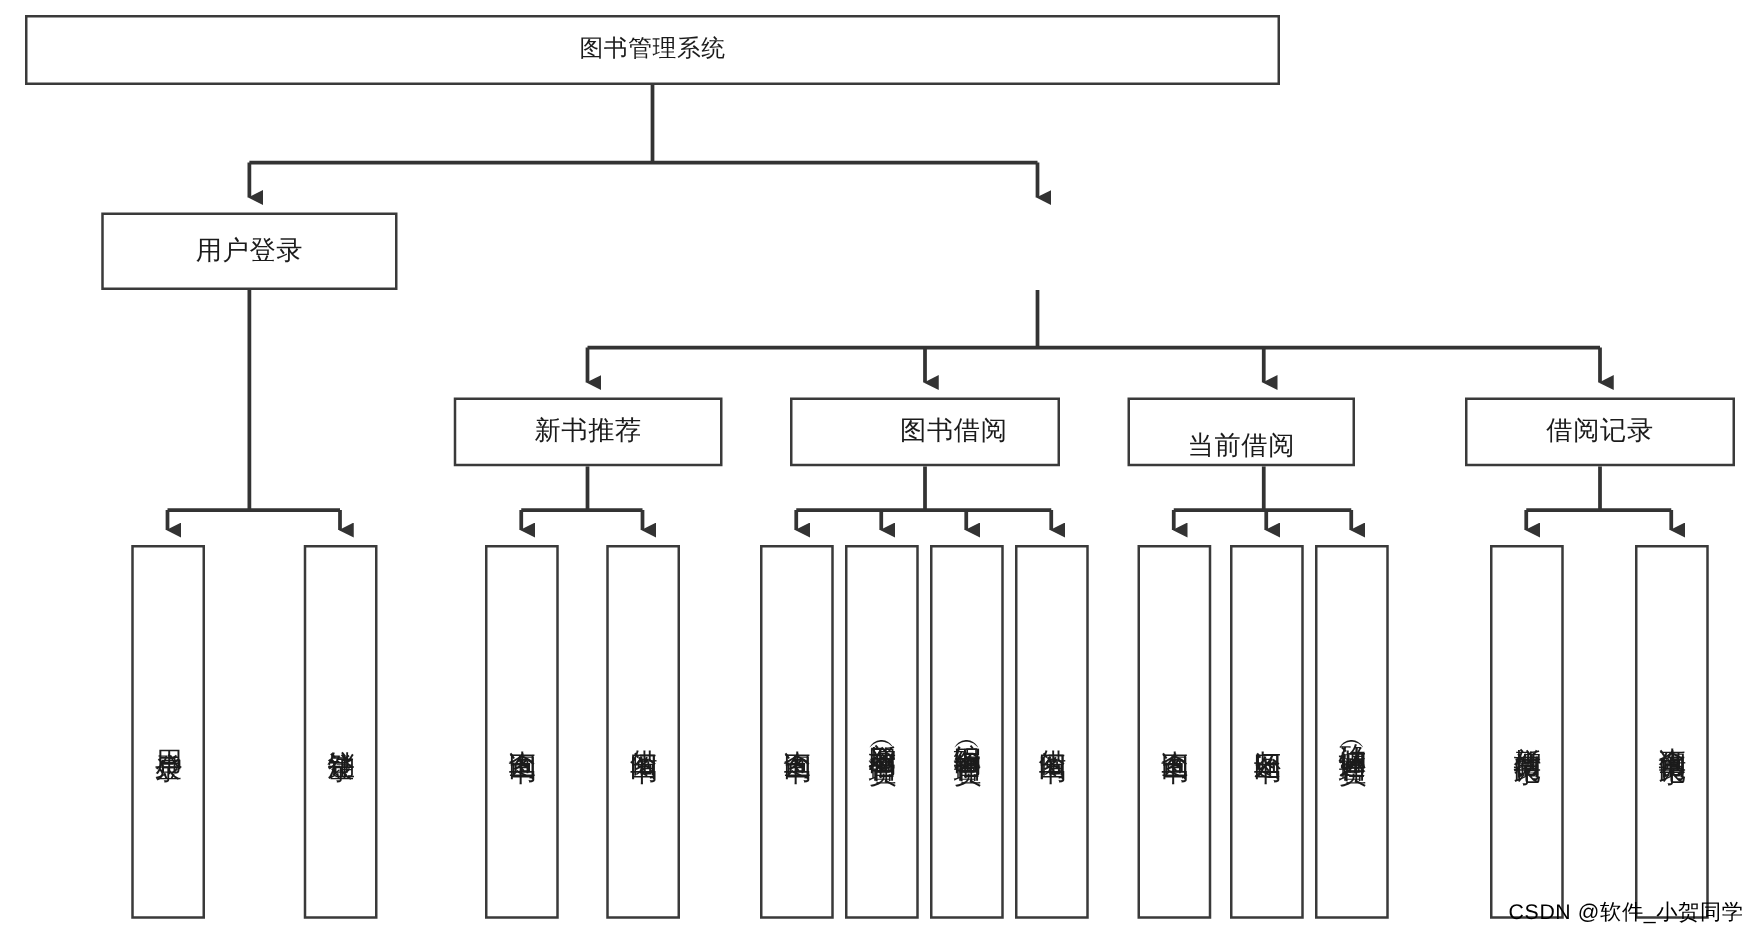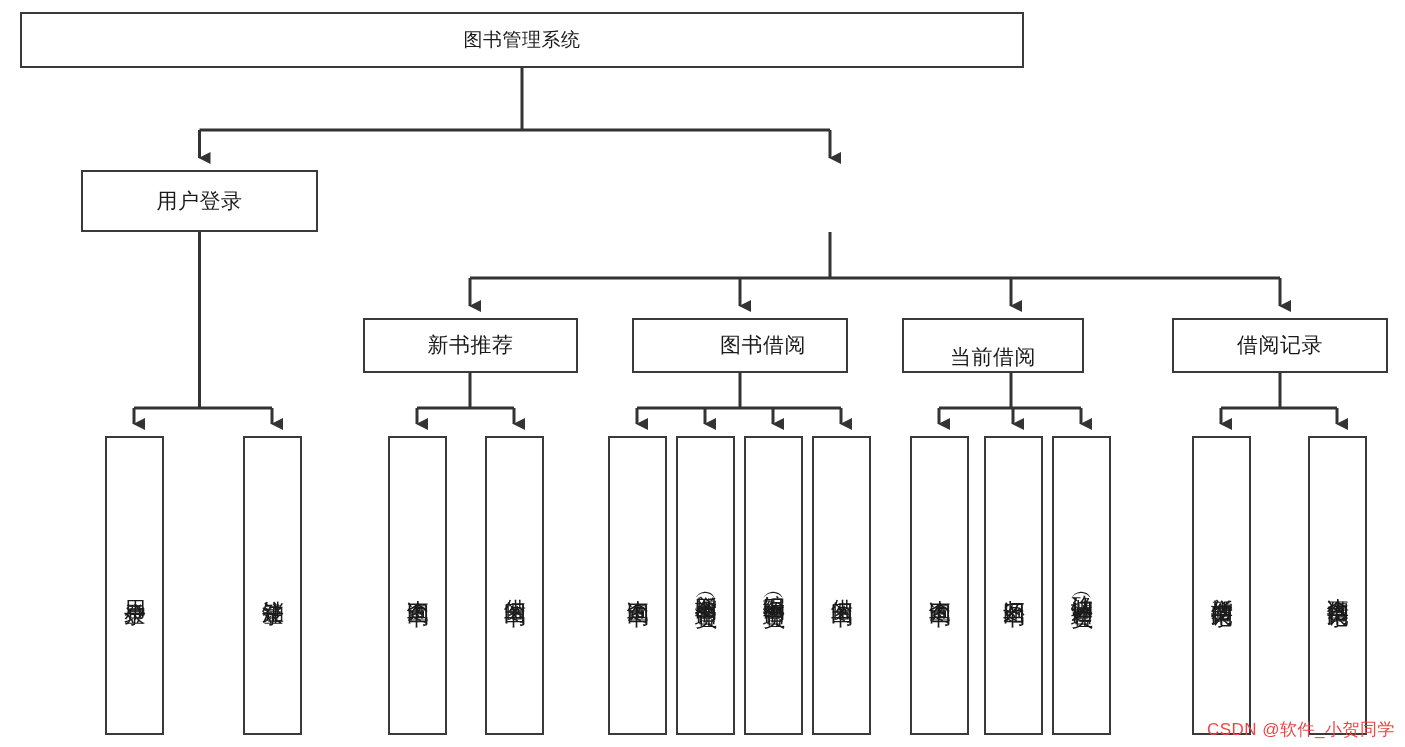--- a/index.html
+++ b/index.html
@@ -59,21 +59,21 @@
     max-height: 100%;
   }
   .node.root .node-label {
     font-size: 19px;
   }
   .watermark {
     position: absolute;
     right: 10px;
     bottom: 6px;
     font-size: 17px;
-    color: #ef4444;
+    color: #000000;
     letter-spacing: 0.5px;
     z-index: 5;
     white-space: nowrap;
   }
 </style>
 </head>
 <body>
 
 <div id="canvas">
 

